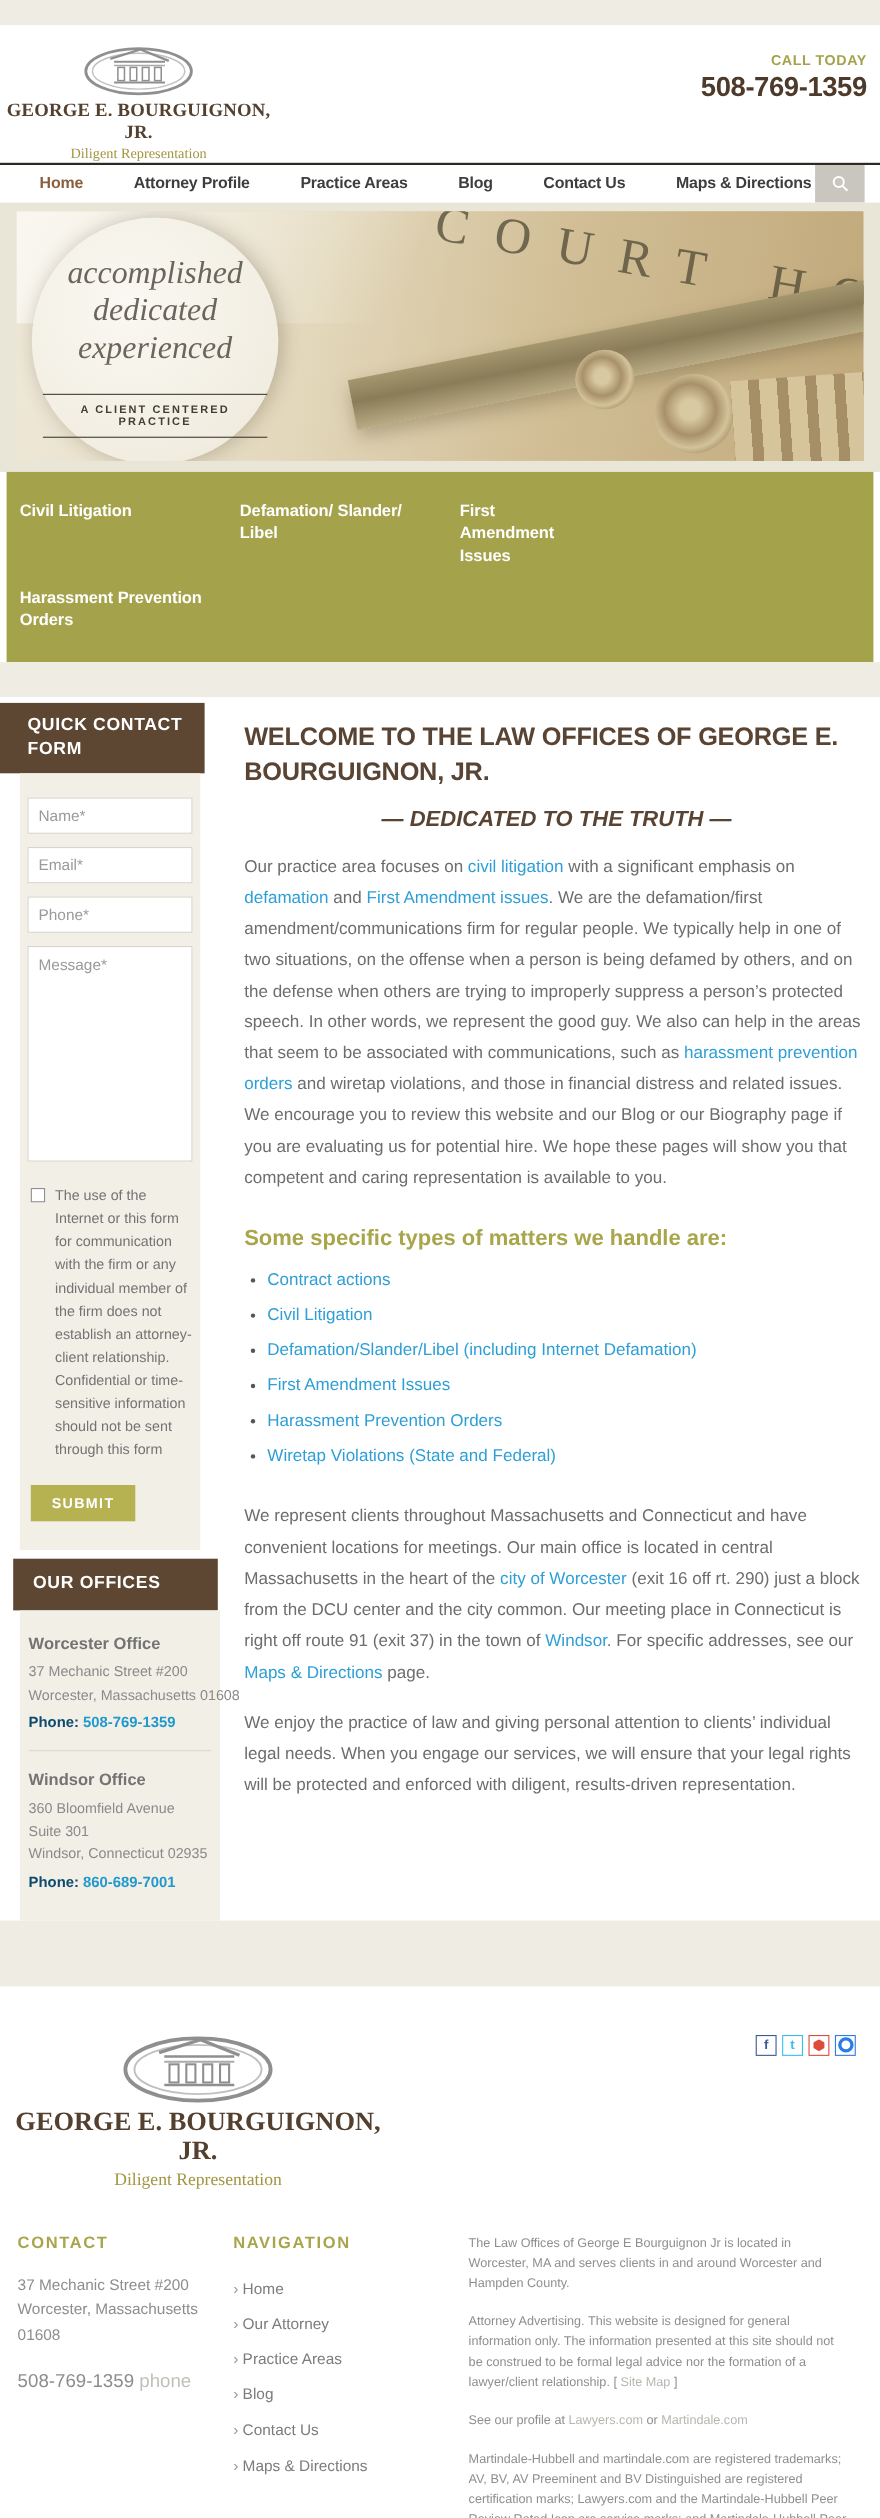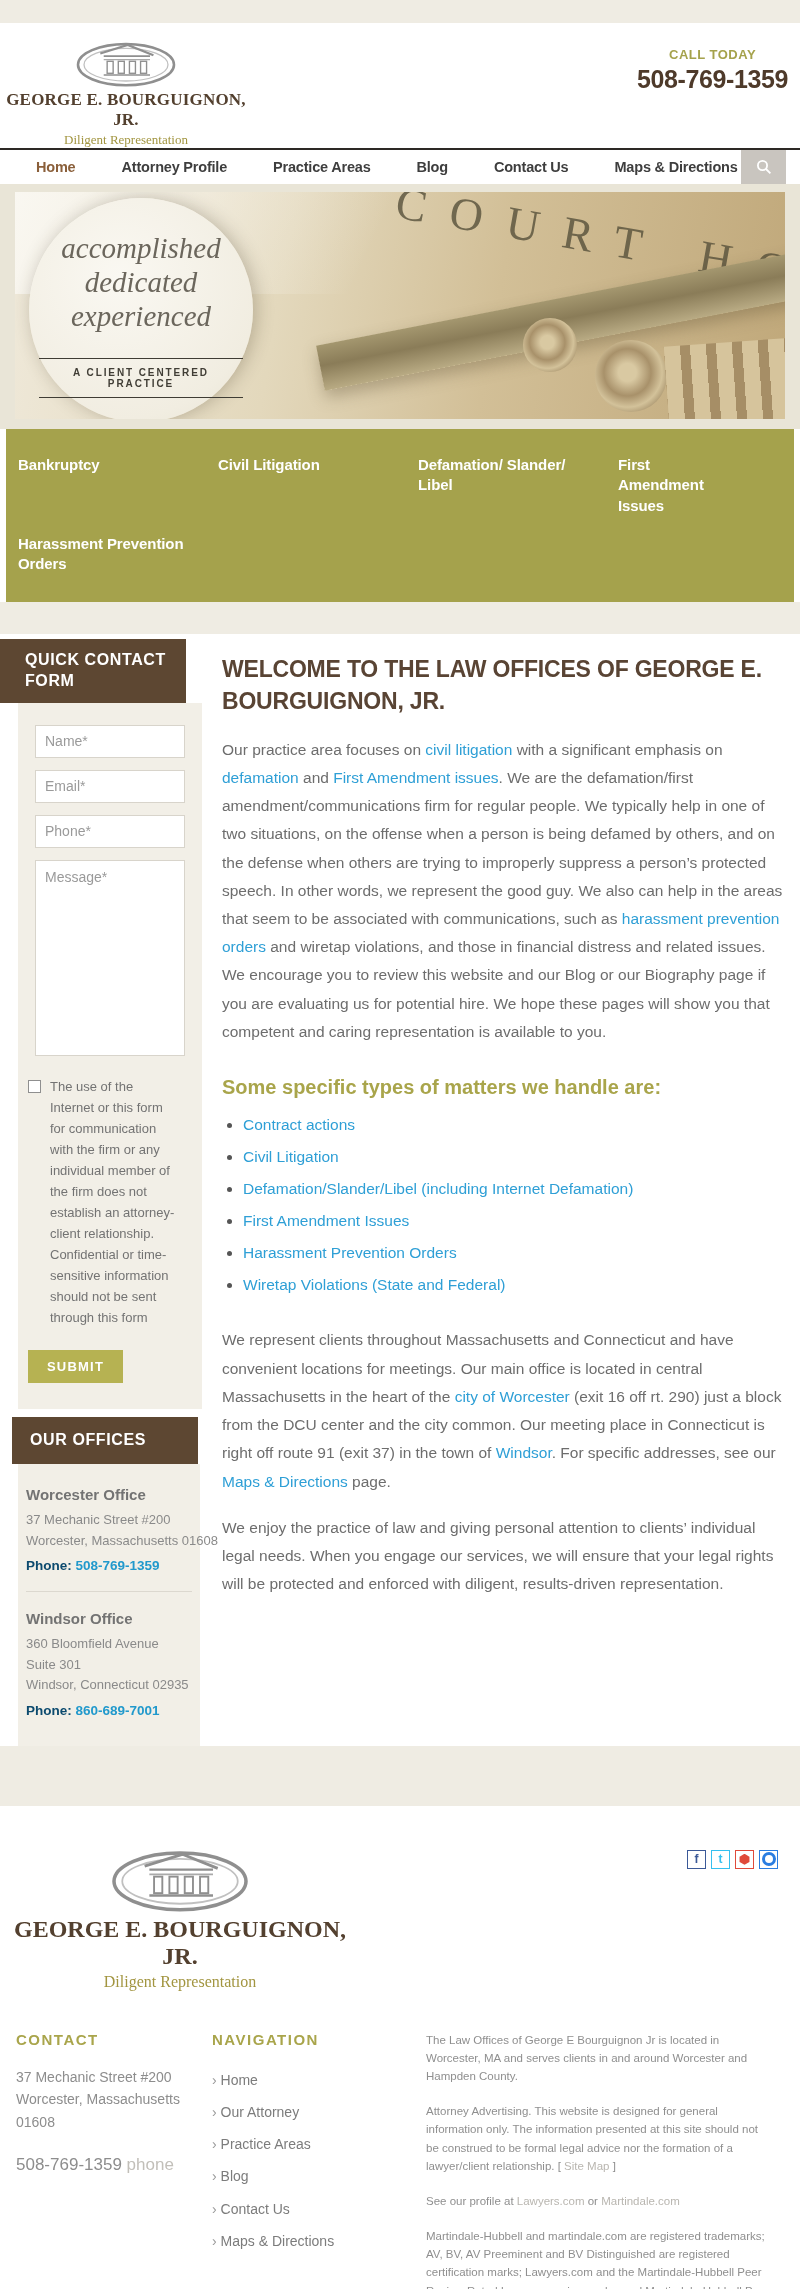--- a/index.html
+++ b/index.html
@@ -4,21 +4,21 @@
 <style>
   html,body{margin:0;padding:0;background:#fff;}
   body{width:800px;font-family:"Liberation Sans",sans-serif;-webkit-font-smoothing:antialiased;}
   .strip{height:23px;background:#efece3;}
   
   .header{position:relative;height:125px;background:#fff;}
   .logo-block{position:absolute;left:0;top:16px;width:252px;text-align:center;cursor:pointer;}
   .logo-svg{display:block;margin:0 auto;}
   .brand-name{font-family:"Liberation Serif",serif;font-weight:700;font-size:17px;color:#53402f;margin-top:3px;letter-spacing:.2px;}
   .brand-tag{font-family:"Liberation Serif",serif;font-size:13px;color:#a29540;margin-top:2px;}
-  .call-block{position:absolute;right:12px;top:24px;text-align:center;}
+  .call-block{position:absolute;right:12px;top:24px;text-align:right;}
   .call-label{font-size:13px;font-weight:700;color:#a5a24c;letter-spacing:.5px;}
   .call-phone{font-size:25px;font-weight:700;color:#4e3a2a;letter-spacing:-.4px;margin-top:3px;}
   
   .nav{border-top:2px solid #2d2925;height:34px;background:#fff;display:flex;align-items:center;padding-left:36px;gap:46px;position:relative;}
   .nav a{font-size:14.5px;font-weight:700;color:#3e3e3e;text-decoration:none;letter-spacing:-.2px;white-space:nowrap;cursor:pointer;}
   .nav a.active{color:#8a5f3a;}
   .search-btn{position:absolute;right:14px;top:0;width:45px;height:34px;background:#c9c5bf;border:0;display:flex;align-items:center;justify-content:center;cursor:pointer;}
   
   .hero-wrap{background:#e9e5d7;padding:8px 15px 10px;}
   .hero{position:relative;height:227px;overflow:hidden;background:linear-gradient(100deg,#efe9da 0%,#e3d8bc 35%,#d2bf97 62%,#c0a87a 100%);}
@@ -38,21 +38,21 @@
   .pb-defamation{max-width:150px;}
   .pb-first{max-width:120px;}
   .pb-harassment{max-width:168px;grid-column:1;}
   .strip2{height:32px;background:#efece3;}
   
   .content{display:flex;background:#fff;min-height:1095px;align-items:flex-start;}
   .sidebar{width:200px;flex:none;padding-top:5px;}
   .ribbon{background:#5d4732;color:#fff;font-size:16px;font-weight:700;letter-spacing:.6px;line-height:1.3;}
   .ribbon1{width:141px;padding:11px 20px 11px 25px;}
   .ribbon2{margin:8px 0 0 12px;width:150px;padding:13px 18px 13px 18px;}
-  .form-panel{margin-left:18px;width:184px;background:#f2efe7;padding:22px 0 26px;box-sizing:border-box;}
+  .form-panel{margin-left:18px;width:164px;background:#f2efe7;padding:22px 0 26px;box-sizing:border-box;}
   .form-panel input,.form-panel textarea{display:block;width:150px;margin:0 auto 12px;border:1px solid #d8d4cb;background:#fff;font-family:"Liberation Sans",sans-serif;font-size:14px;color:#555;box-sizing:border-box;}
   .form-panel input{height:33px;padding:0 9px;}
   .form-panel textarea{height:196px;padding:8px 9px;resize:none;margin-bottom:0;}
   .form-panel ::placeholder{color:#9a9a9a;opacity:1;}
   .consent{display:flex;margin:20px 6px 0 10px;gap:9px;}
   .cb{width:11px;height:11px;border:1px solid #8f8f8f;background:#fff;margin-top:4px;flex:none;cursor:pointer;}
   .consent-text{font-size:13px;line-height:1.62;color:#737373;width:128px;}
   .submit{margin:22px 0 0 10px;background:#b6b252;color:#fff;border:0;padding:9px 19px;font-size:13px;font-weight:700;letter-spacing:1.2px;font-family:"Liberation Sans",sans-serif;cursor:pointer;}
   .offices-panel{margin-left:18px;background:#f2efe7;padding:22px 8px 28px 8px;}
   .office-name{font-size:15px;font-weight:700;color:#737373;}
@@ -157,21 +157,20 @@
         <div>accomplished</div>
         <div>dedicated</div>
         <div>experienced</div>
       </div>
       <div class="caption">A CLIENT CENTERED PRACTICE</div>
     </div>
   </div>
 </div>
 
 <div class="practice-bar">
-  <a>Bankruptcy</a>
   <a>Civil Litigation</a>
   <a class="pb-defamation">Defamation/ Slander/ Libel</a>
   <a class="pb-first">First Amendment Issues</a>
   <a class="pb-harassment">Harassment Prevention Orders</a>
 </div>
 
 <div class="strip2"></div>
 
 <div class="content">
 
@@ -213,20 +212,21 @@
         <div class="phone-row">
           <b>Phone:</b>
           <a>860-689-7001</a>
         </div>
       </div>
     </div>
   </div>
 
   <div class="main-col">
     <div class="welcome">WELCOME TO THE LAW OFFICES OF GEORGE E. BOURGUIGNON, JR.</div>
+    <div class="dedicated">— DEDICATED TO THE TRUTH —</div>
     <p><span>Our practice area focuses on </span><a class="lnk">civil litigation</a><span> with a significant emphasis on </span><a class="lnk">defamation</a><span> and </span><a class="lnk">First Amendment issues</a><span>.  We are the defamation/first amendment/communications firm for regular people.  We typically help in one of two situations, on the offense when a person is being defamed by others, and on the defense when others are trying to improperly suppress a person’s protected speech.  In other words, we represent the good guy.  We also can help in the areas that seem to be associated with communications, such as </span><a class="lnk">harassment prevention orders</a><span> and wiretap violations, and those in financial distress and related issues.  We encourage you to review this website and our Blog or our Biography page if you are evaluating us for potential hire.  We hope these pages will show you that competent and caring representation is available to you.</span></p>
     <div class="matters-h">Some specific types of matters we handle are:</div>
     <ul class="matters">
       <li><a>Contract actions</a></li>
       <li><a>Civil Litigation</a></li>
       <li><a>Defamation/Slander/Libel (including Internet Defamation)</a></li>
       <li><a>First Amendment Issues</a></li>
       <li><a>Harassment Prevention Orders</a></li>
       <li><a>Wiretap Violations (State and Federal)</a></li>
     </ul>

